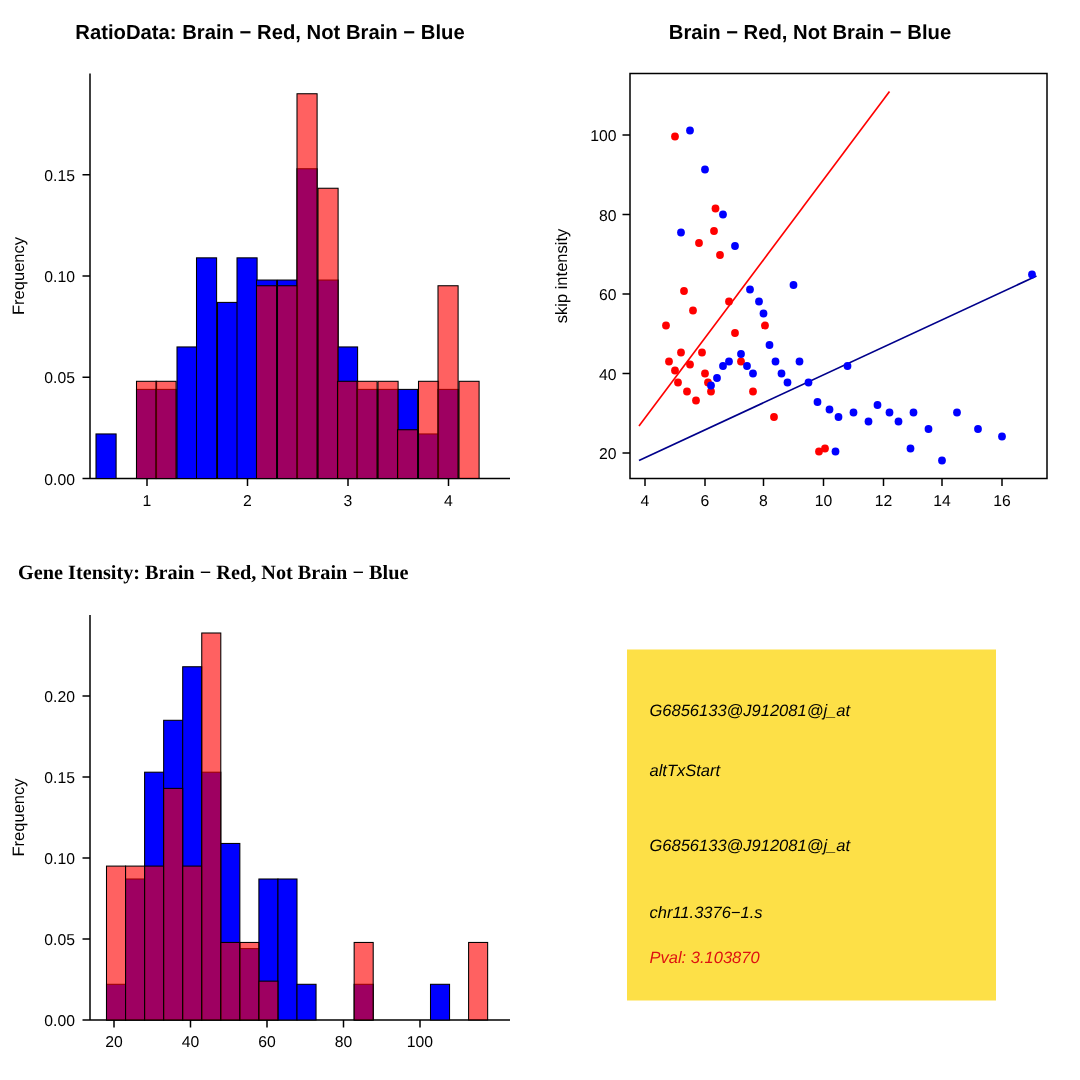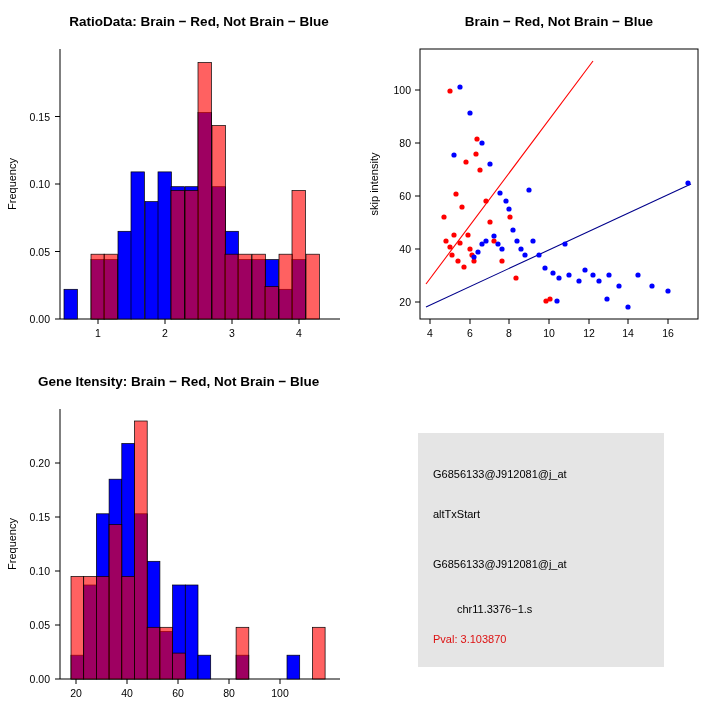--- a/index.html
+++ b/index.html
@@ -1,24 +1,24 @@
 <!DOCTYPE html>
 <html><head>
 <meta charset="utf-8">
 <style>
   html,body{margin:0;padding:0;}
   body{width:720px;height:720px;background:#ffffff;font-family:"Liberation Sans",sans-serif;color:#000;}
   .page{position:relative;width:720px;height:720px;}
   .panel{position:absolute;}
-  .title{font-size:13.5px;font-weight:bold;text-align:center;padding-left:38px;}
+  .title{font-size:13.5px;font-weight:bold;text-align:center;}
   svg{display:block;}
   text{font-family:"Liberation Sans",sans-serif;}
   .axis-label{font-size:11px;}
   .tick-label{font-size:10.5px;}
-  .infobox{background:#e5e5e5;}
+  .infobox{background:#fde047;font-style:italic;}
   .infoline{font-size:11px;}
   .pval{color:#dd1111;}
 </style>
 </head>
 <body>
 
 <div class="page">
 
   <div class="panel" style="left:0;top:0;width:360px;height:360px;">
     <div class="title" style="margin-top:14px;">RatioData: Brain − Red, Not Brain − Blue</div>
@@ -195,21 +195,21 @@
           <circle cx="328" cy="154" r="2.6"></circle>
         <circle cx="197" cy="272" r="2.6"></circle>
           <circle cx="247" cy="270" r="2.6"></circle>
       </g>
       <text class="axis-label" x="200" y="337" text-anchor="middle">include intensity</text>
       <text class="axis-label" x="18" y="155" text-anchor="middle" transform="rotate(-90 18 155)">skip intensity</text>
     </svg>
   </div>
 
   <div class="panel" style="left:0;top:360px;width:360px;height:360px;">
-    <div class="title" style="margin-top:14px;text-align:left;">Gene Itensity: Brain − Red, Not Brain − Blue</div>
+    <div class="title" style="margin-top:14px;text-align:left;padding-left:12px;font-family:Liberation Serif, serif;">Gene Itensity: Brain − Red, Not Brain − Blue</div>
     <svg width="360" height="320" viewBox="0 0 360 320">
       <line x1="60" y1="20" x2="60" y2="290" stroke="#000" stroke-width="1"></line>
       <g class="tick-label" text-anchor="end" fill="#000">
         <line x1="55" y1="290" x2="60" y2="290" stroke="#000"></line>
           <text x="50" y="294">0.00</text>
         <line x1="55" y1="236" x2="60" y2="236" stroke="#000"></line>
           <text x="50" y="240">0.05</text>
         <line x1="55" y1="182" x2="60" y2="182" stroke="#000"></line>
           <text x="50" y="186">0.10</text>
         <line x1="55" y1="128" x2="60" y2="128" stroke="#000"></line>
@@ -262,17 +262,17 @@
       </g>
       <text class="axis-label" x="200" y="337" text-anchor="middle">Intensity</text>
       <text class="axis-label" x="16" y="155" text-anchor="middle" transform="rotate(-90 16 155)">Frequency</text>
     </svg>
   </div>
 
   <div class="panel infobox" style="left:418px;top:433px;width:246px;height:234px;">
     <div class="infoline" style="position:absolute;left:15px;top:35px;">G6856133@J912081@j_at</div>
     <div class="infoline" style="position:absolute;left:15px;top:75px;">altTxStart</div>
     <div class="infoline" style="position:absolute;left:15px;top:125px;">G6856133@J912081@j_at</div>
-    <div class="infoline" style="position:absolute;left:15px;top:170px;margin-left:24px;">chr11.3376−1.s</div>
+    <div class="infoline" style="position:absolute;left:15px;top:170px;">chr11.3376−1.s</div>
     <div class="infoline pval" style="position:absolute;left:15px;top:200px;">Pval: 3.103870</div>
   </div>
 
 </div>
 
 </body></html>

